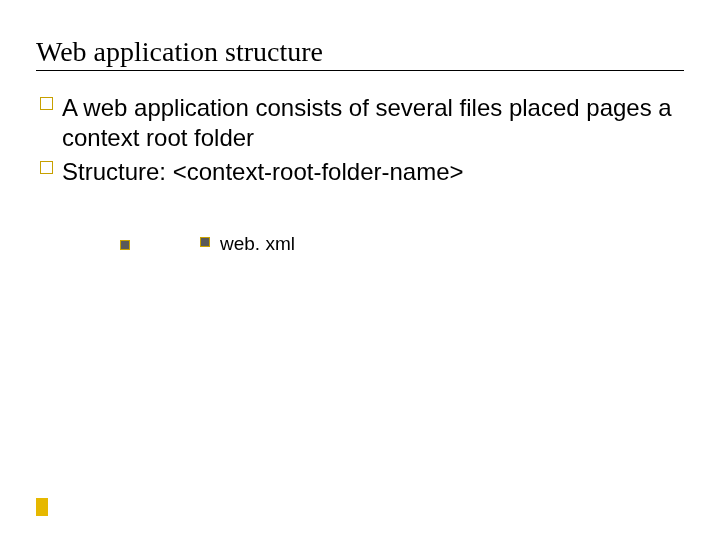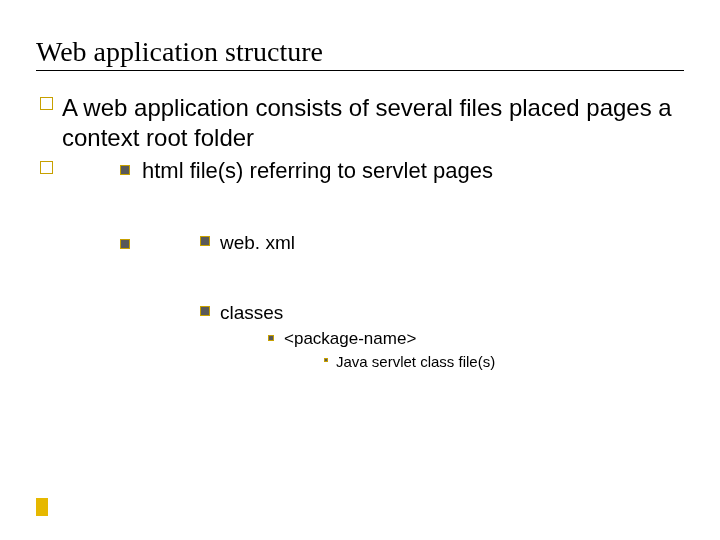--- a/index.html
+++ b/index.html
@@ -51,51 +51,33 @@
 
 <h1 class="title">Web application structure</h1>
 
 <ul class="l1">
   <li>
     <span class="bullet"></span>
     <span>A web application consists of several files placed pages a context root folder</span>
   </li>
   <li>
     <span class="bullet"></span>
+    <span>Structure: &lt;context-root-folder-name&gt;</span>
 
     <ul class="l2">
       <li>
         <span class="bullet"></span>
-        <span>html file(s) referring to servlet pages</span>
       </li>
       <li>
         <span class="bullet"></span>
 
         <ul class="l3">
           <li>
             <span class="bullet"></span>
             <span>web. xml</span>
-          </li>
-          <li>
-            <span class="bullet"></span>
-            <span>classes</span>
-
-            <ul class="l4">
-              <li>
-                <span class="bullet"></span>
-                <span>&lt;package-name&gt;</span>
-
-                <ul class="l5">
-                  <li>
-                    <span class="bullet"></span>
-                    <span>Java servlet class file(s)</span>
-                  </li>
-                </ul>
-              </li>
-            </ul>
           </li>
         </ul>
       </li>
     </ul>
   </li>
 </ul>
 
 <div class="accentbar"></div>
 
 </body></html>

